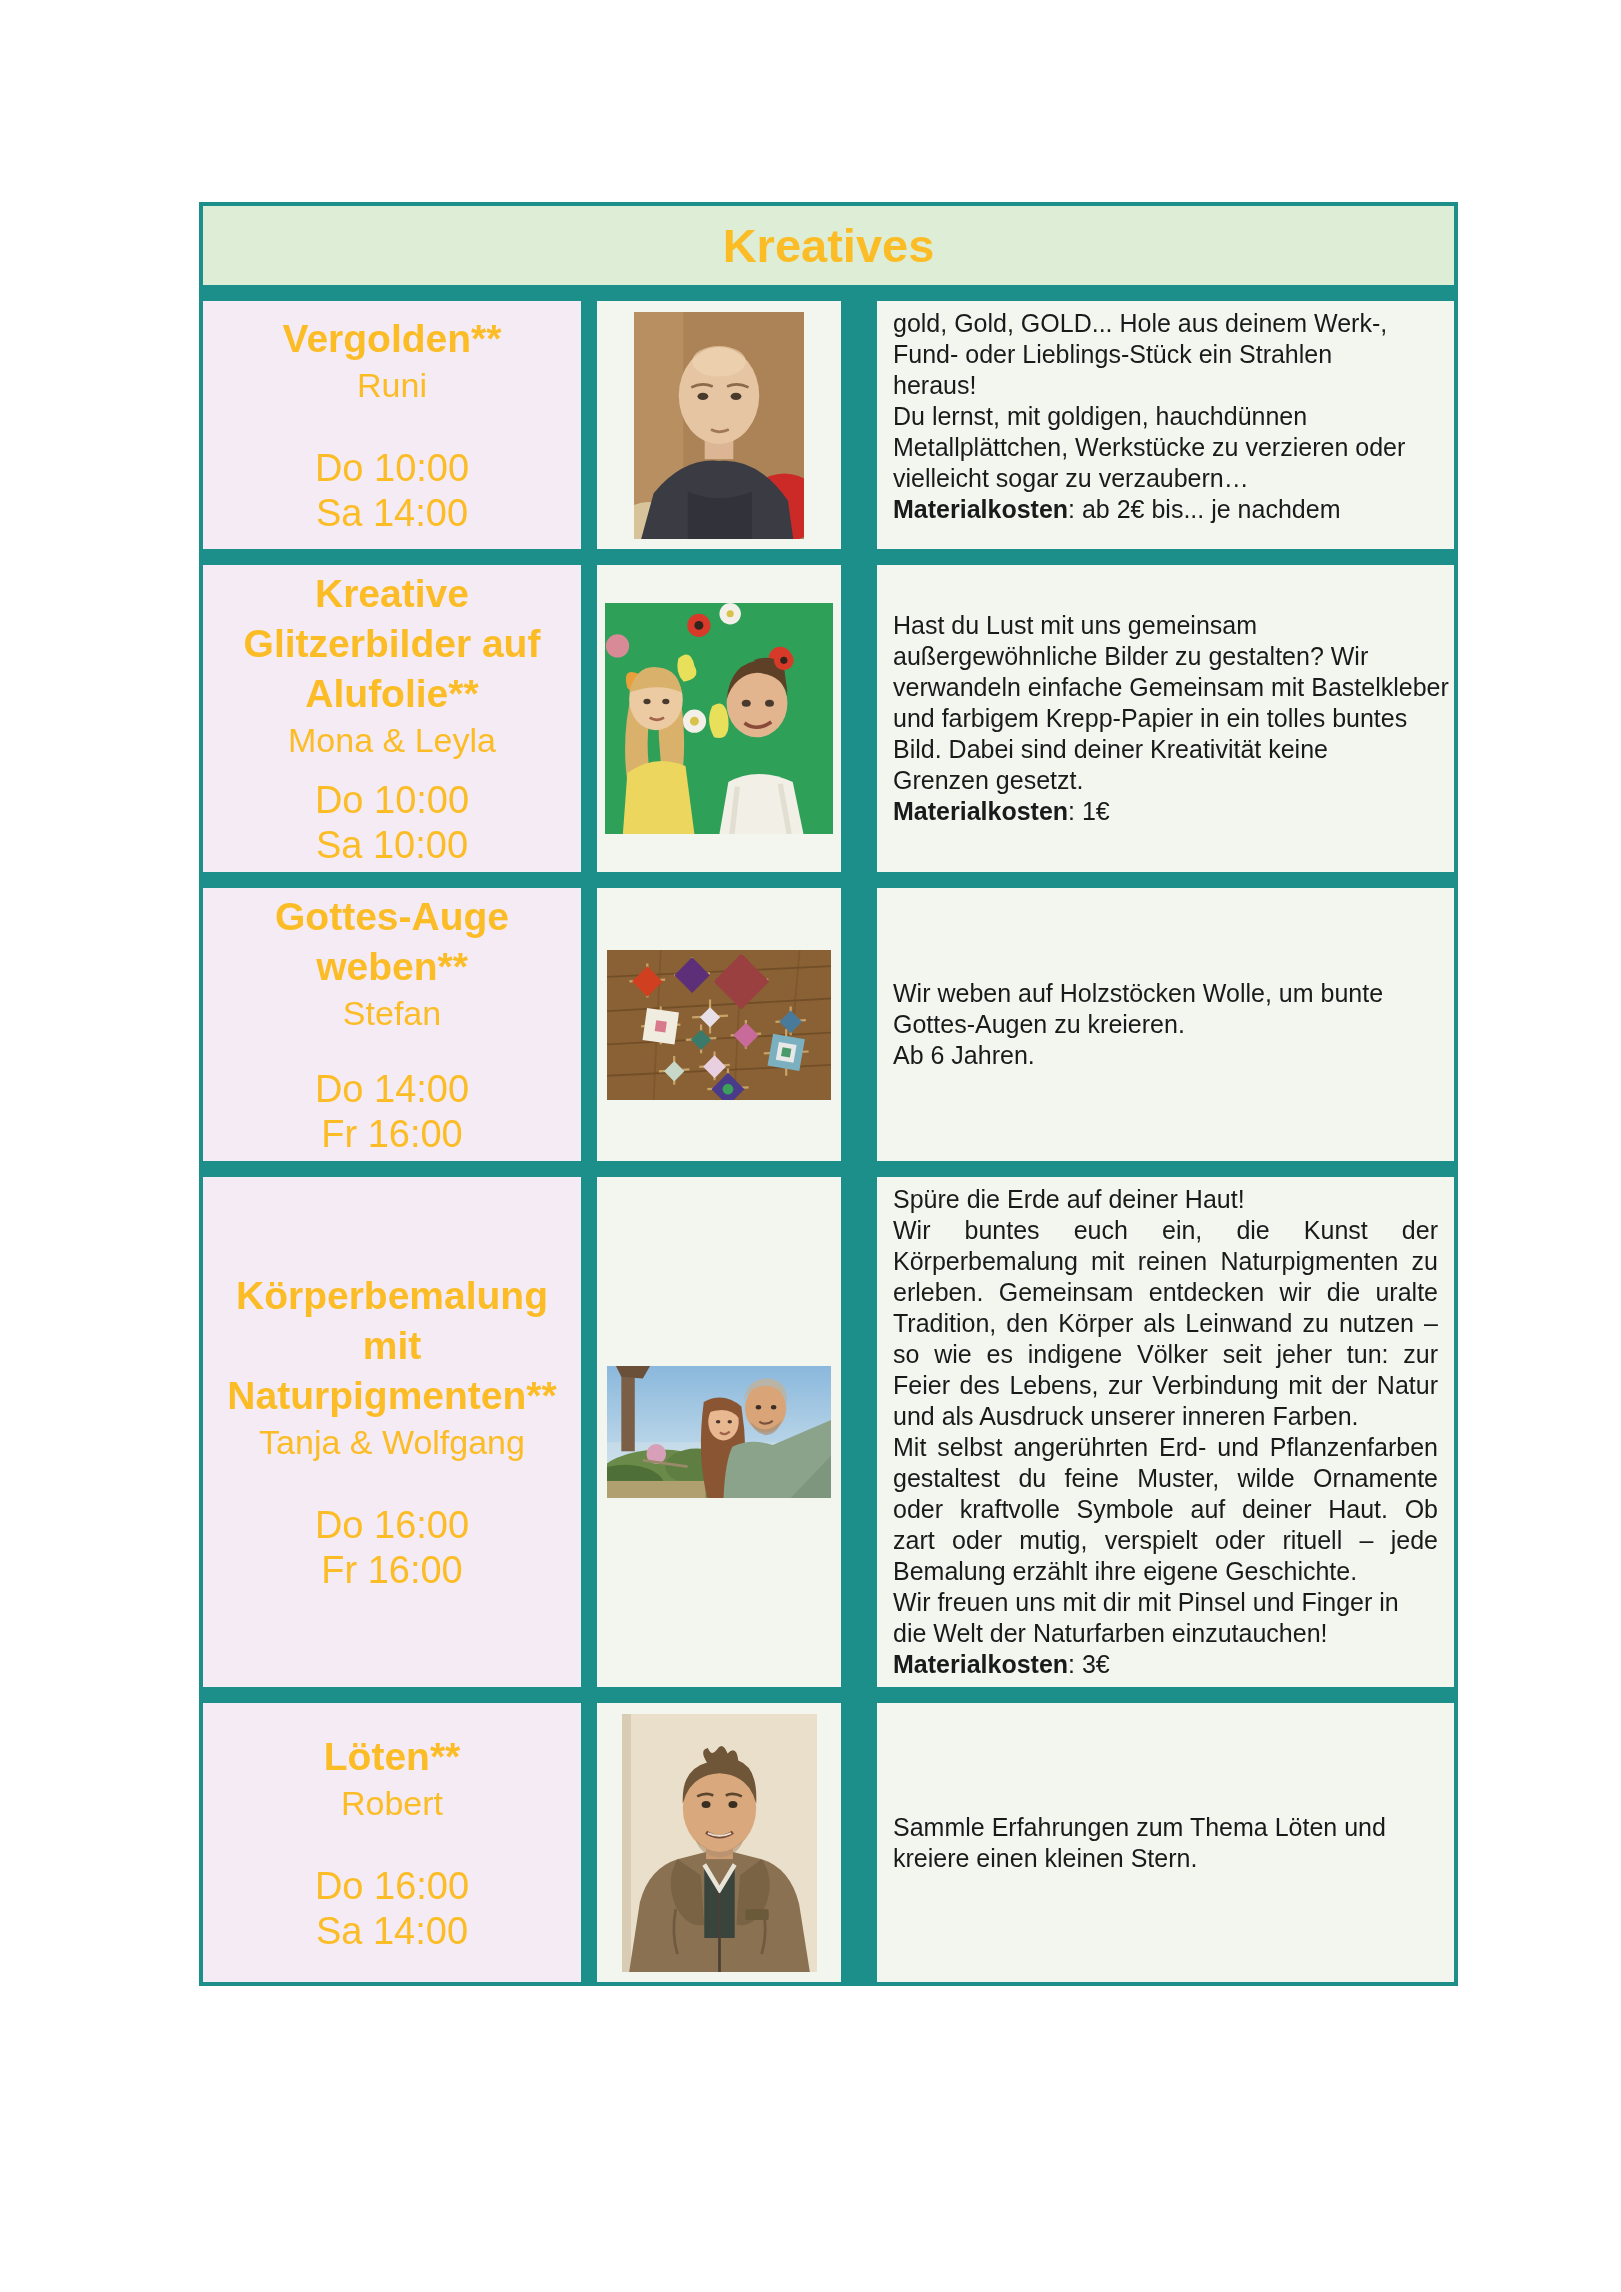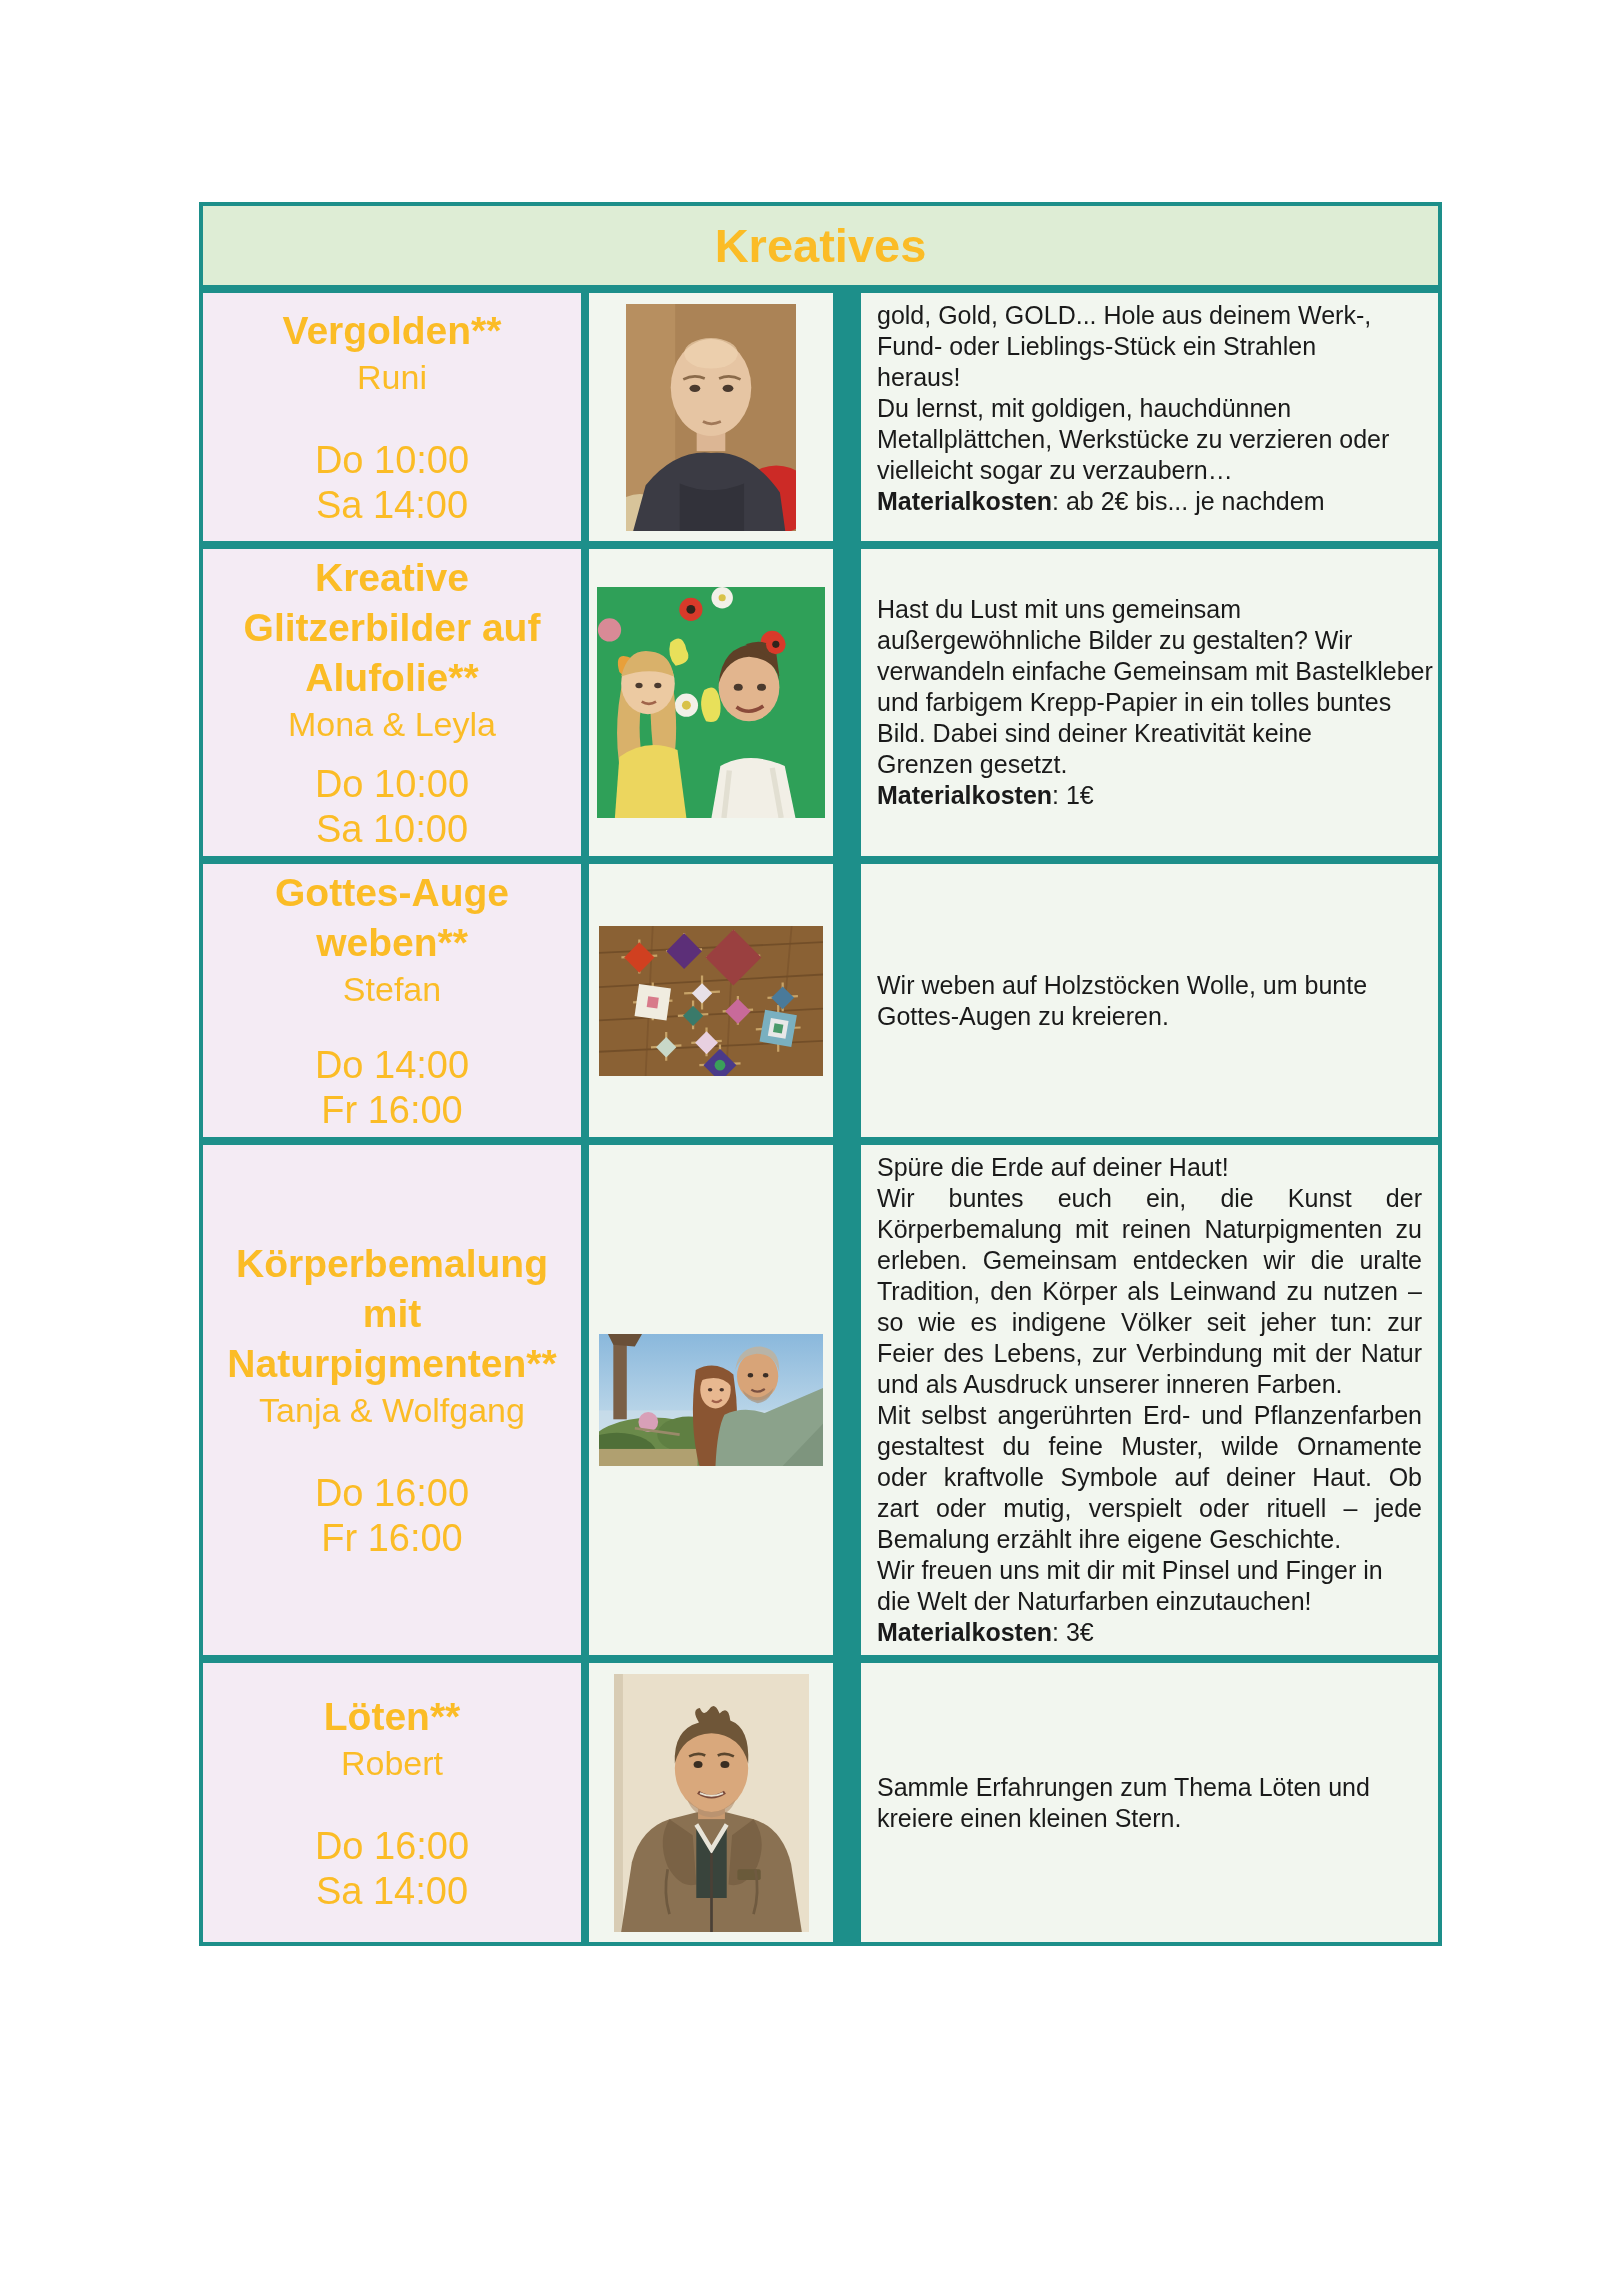--- a/index.html
+++ b/index.html
@@ -5,21 +5,21 @@
   html,body{margin:0;padding:0;}
   body{
     width:1621px;height:2293px;background:#ffffff;position:relative;
     font-family:"Liberation Sans", sans-serif;
   }
   .ktable{
     position:absolute;left:199px;top:202px;
     display:grid;
     grid-template-columns:378px 244px 597px;
     grid-template-rows:79px 248px 307px 273px 510px 279px;
-    gap:8px;
+    gap:16px;
     background:#1d8f8a;
     border:4.5px solid #1d8f8a;
   }
   .cell{overflow:hidden;}
   .header-cell{
     grid-column:1 / span 3;
     background:#deedd5;
     display:flex;align-items:center;justify-content:center;
     color:#fbbc26;font-size:47px;font-weight:bold;
   }
@@ -210,20 +210,21 @@
     <rect x="195" y="109" width="10" height="10" transform="rotate(10 200 114)" fill="#4a9a6a"></rect>
     <rect x="111" y="121" width="18" height="18" transform="rotate(45 120 130)" fill="#e8d0e0"></rect>
     <rect x="67" y="127" width="16" height="16" transform="rotate(45 75 135)" fill="#c8d8c8"></rect>
     <rect x="122" y="142" width="26" height="26" transform="rotate(45 135 155)" fill="#4a3a8a"></rect>
     <circle cx="135" cy="155" r="6" fill="#3aa05a"></circle>
   </svg>
     </div>
   <div class="cell cell-desc">
       <div class="dline">Wir weben auf Holzstöcken Wolle, um bunte</div>
       <div class="dline">Gottes-Augen zu kreieren.</div>
+      <div class="dline">Ab 6 Jahren.</div>
     </div>
 
   <div class="cell cell-title">
     <div class="wtitle">
         <div>Körperbemalung</div>
         <div>mit</div>
         <div>Naturpigmenten**</div>
       </div>
     <div class="wname">Tanja &amp; Wolfgang</div>
     <div class="wspacer"></div>

